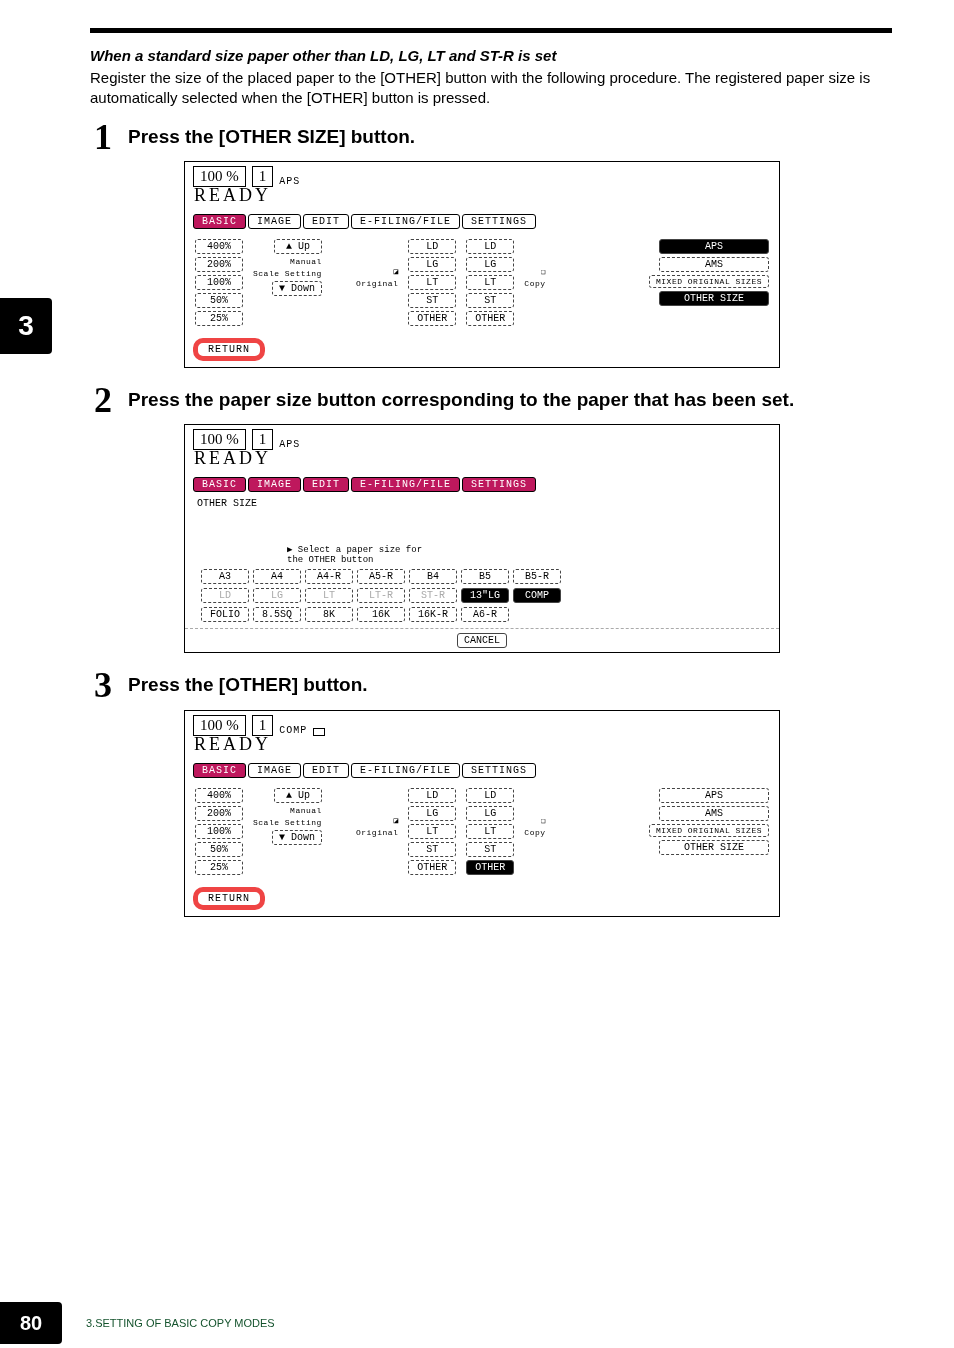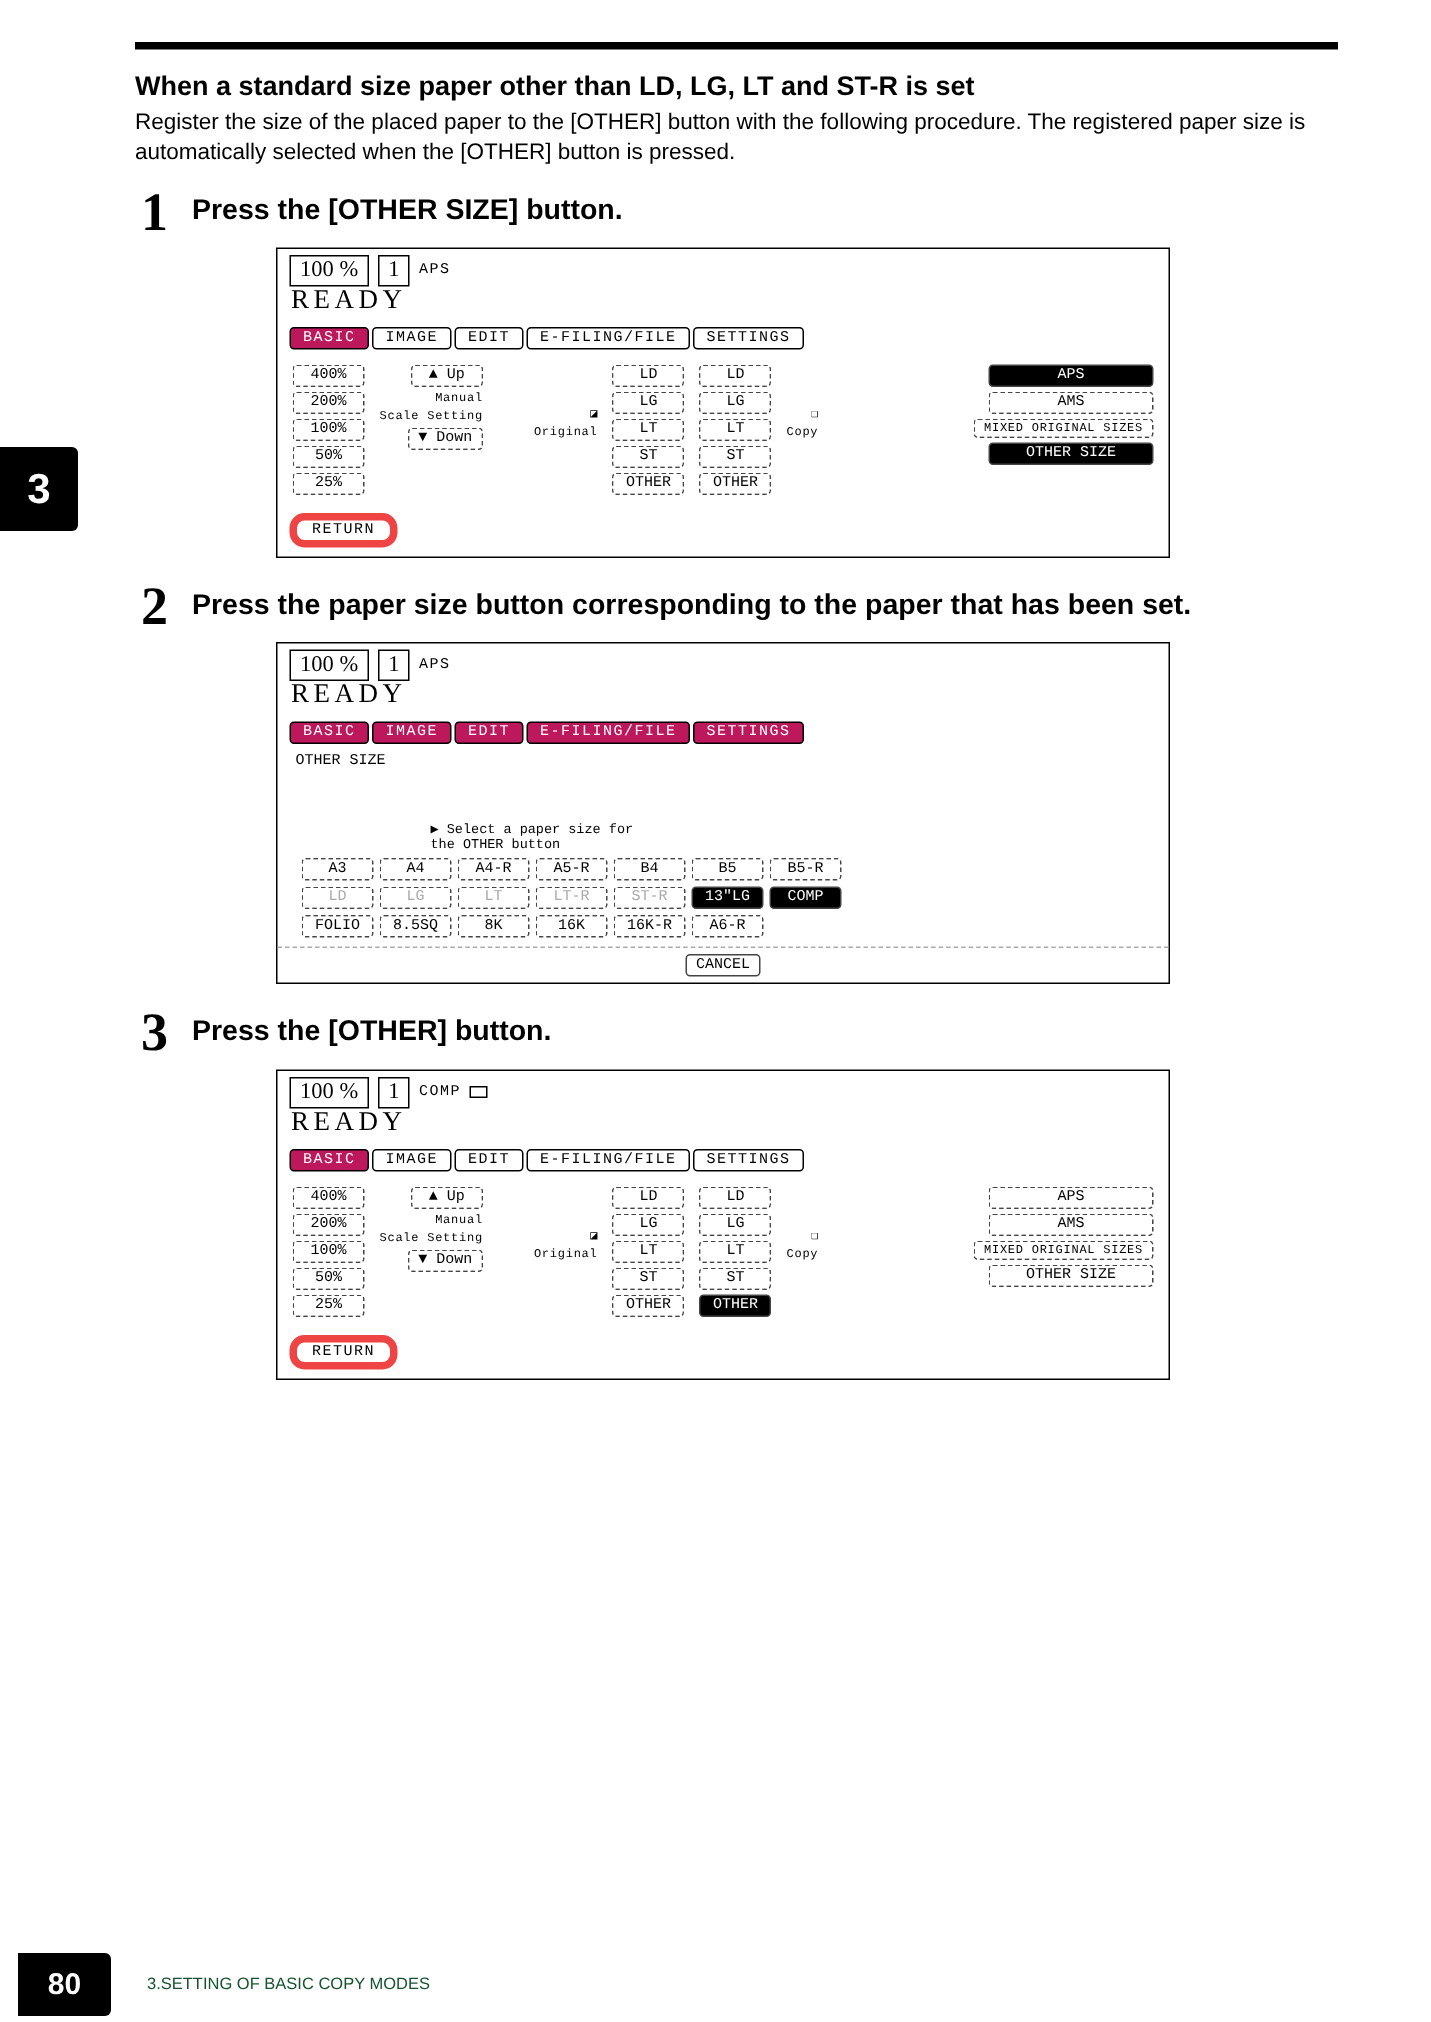--- a/index.html
+++ b/index.html
@@ -19,22 +19,23 @@
     color: #3a3a3a;
     margin-bottom: 72px;
   }
   .thick-rule {
     height: 5px;
     background: #000;
     margin-bottom: 14px;
   }
   .section-heading {
     font-weight: bold;
-    font-size: 18px;
+    font-size: 15px;
     margin-bottom: 4px;
+    font-style: italic;
   }
   .section-body {
     font-size: 15px;
     line-height: 1.35;
     margin-bottom: 12px;
   }
   .step {
     display: flex;
     align-items: flex-start;
     gap: 12px;
@@ -77,21 +78,21 @@
     background: #fff;
     width: 596px;
     font-family: "Courier New", monospace;
     font-size: 10px;
   }
   .ss-top {
     padding: 4px 8px 2px 8px;
   }
   .ss-zoom-row {
     display: flex;
-    align-items: center;
+    align-items: flex-end;
     gap: 6px;
   }
   .zoom-box, .qty-box {
     border: 1px solid #000;
     padding: 1px 6px;
     font-family: "Times New Roman", serif;
     font-size: 15px;
     background: #fff;
   }
   .mode-label {
@@ -173,21 +174,21 @@
   .other-title {
     padding: 2px 12px;
     font-size: 10px;
     display:flex;
     gap: 30px;
     align-items:flex-start;
   }
   .footer {
     position: absolute;
     bottom: 0;
-    left: 12px;
+    left: 0;
     right: 0;
     display: flex;
     align-items: center;
     height: 50px;
   }
   .page-num {
     background: #000;
     color: #fff;
     width: 62px;
     height: 42px;

